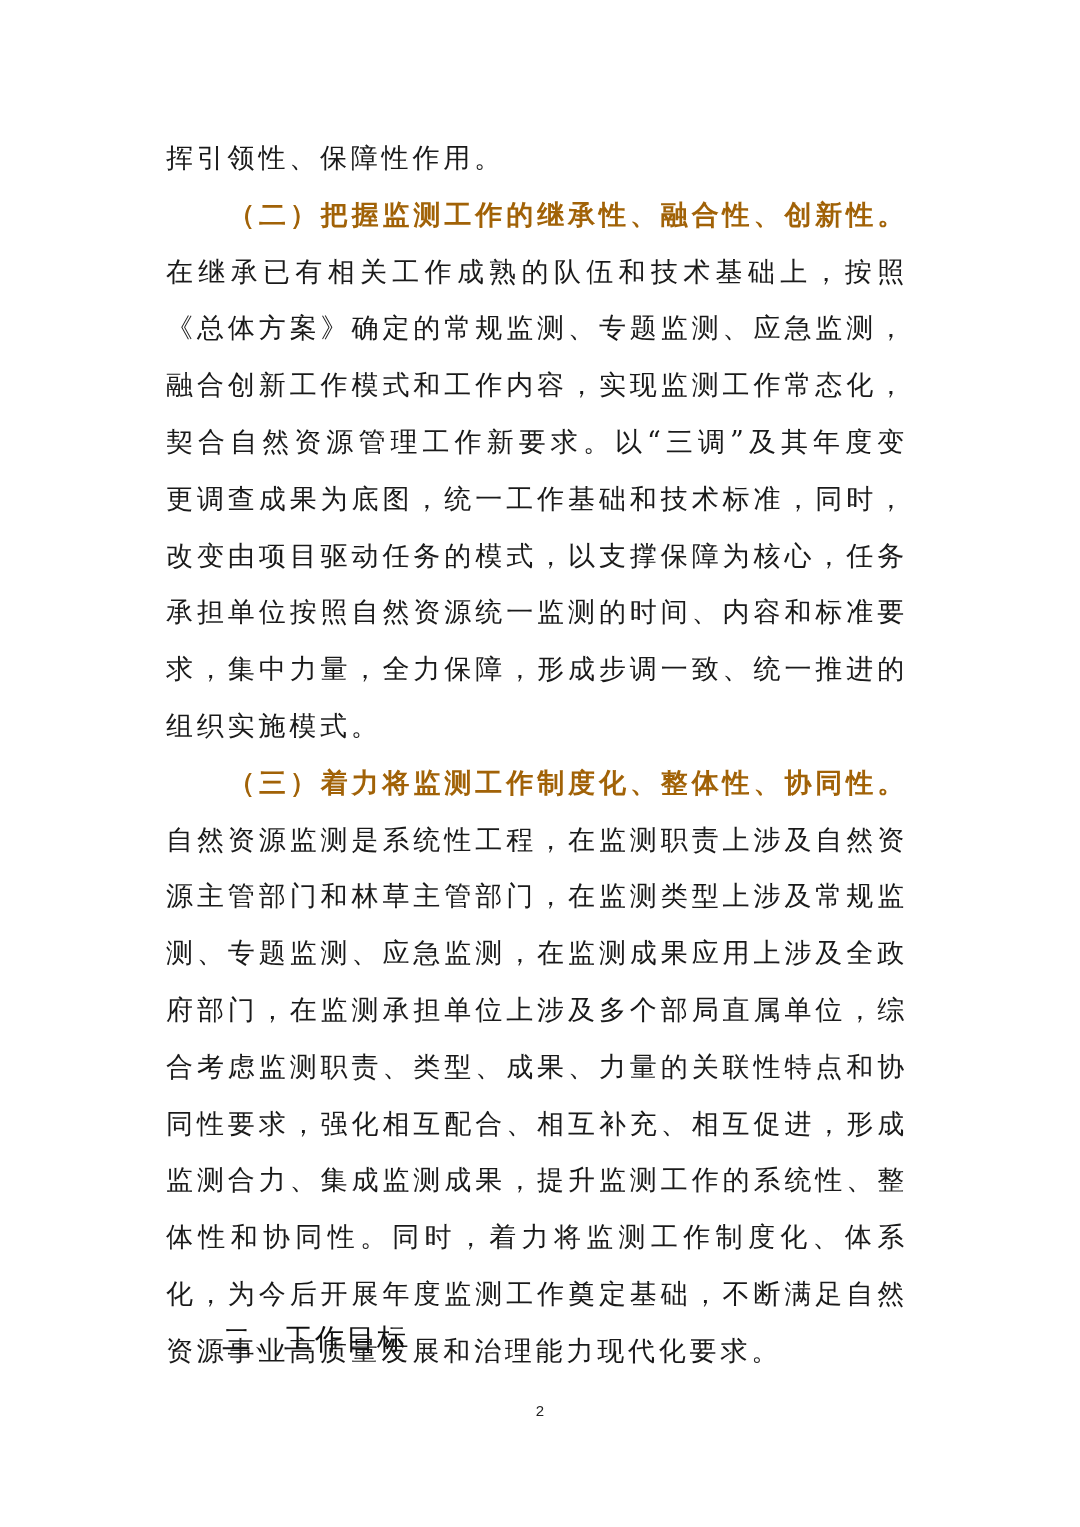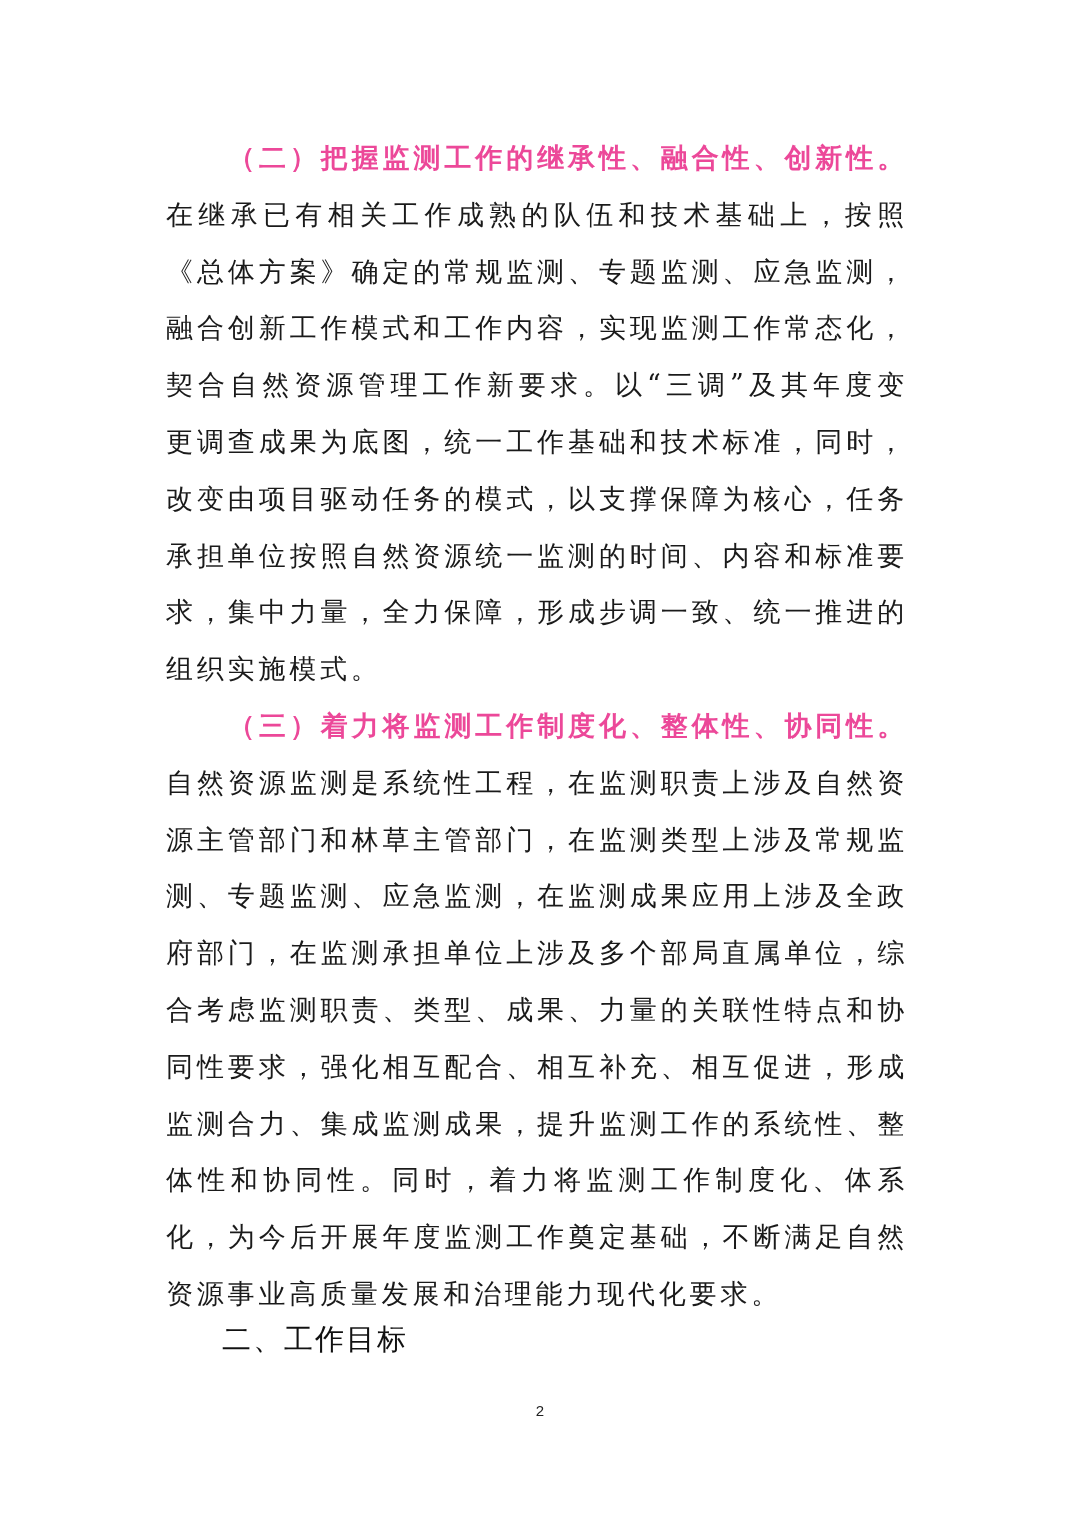--- a/index.html
+++ b/index.html
@@ -10,37 +10,40 @@
   }
   .body-text {
     position: absolute; left: 166px; top: 130px; width: 742px;
     font-family: "DejaVu Serif", "Liberation Serif", serif;
     font-size: 27px; color: #1a1a1a;
     line-height: 56.8px;
     letter-spacing: 3.8px;
   }
   .para { margin: 0; text-align: justify; text-align-last: left; }
   .para.indent { text-indent: 62px; }
-  .bold-lead { font-weight: bold; color: #ec4899; }
+  .bold-lead { font-weight: bold; color: #a16207; }
   .heading {
     position: absolute; left: 222px; top: 1320px;
     font-family: "DejaVu Sans", "Liberation Sans", sans-serif;
     font-size: 29px; color: #111; letter-spacing: 2px;
   }
   .page-number {
     position: absolute; left: 0; width: 1080px; top: 1402px; text-align: center;
     font-family: "Liberation Sans", "DejaVu Sans", sans-serif;
     font-size: 15px; color: #222;
   }
 </style>
 </head>
 <body>
 
 <div class="page">
   <div class="body-text">
+    <p class="para">
+      <span>挥引领性、保障性作用。</span>
+    </p>
     <p class="para indent">
       <span class="bold-lead">（二）把握监测工作的继承性、融合性、创新性。</span><span>在继承已有相关工作成熟的队伍和技术基础上，按照《总体方案》确定的常规监测、专题监测、应急监测，融合创新工作模式和工作内容，实现监测工作常态化，契合自然资源管理工作新要求。以“三调”及其年度变更调查成果为底图，统一工作基础和技术标准，同时，改变由项目驱动任务的模式，以支撑保障为核心，任务承担单位按照自然资源统一监测的时间、内容和标准要求，集中力量，全力保障，形成步调一致、统一推进的组织实施模式。</span>
     </p>
     <p class="para indent">
       <span class="bold-lead">（三）着力将监测工作制度化、整体性、协同性。</span><span>自然资源监测是系统性工程，在监测职责上涉及自然资源主管部门和林草主管部门，在监测类型上涉及常规监测、专题监测、应急监测，在监测成果应用上涉及全政府部门，在监测承担单位上涉及多个部局直属单位，综合考虑监测职责、类型、成果、力量的关联性特点和协同性要求，强化相互配合、相互补充、相互促进，形成监测合力、集成监测成果，提升监测工作的系统性、整体性和协同性。同时，着力将监测工作制度化、体系化，为今后开展年度监测工作奠定基础，不断满足自然资源事业高质量发展和治理能力现代化要求。</span>
     </p>
   </div>
 
   <div class="heading">二、工作目标</div>
 

